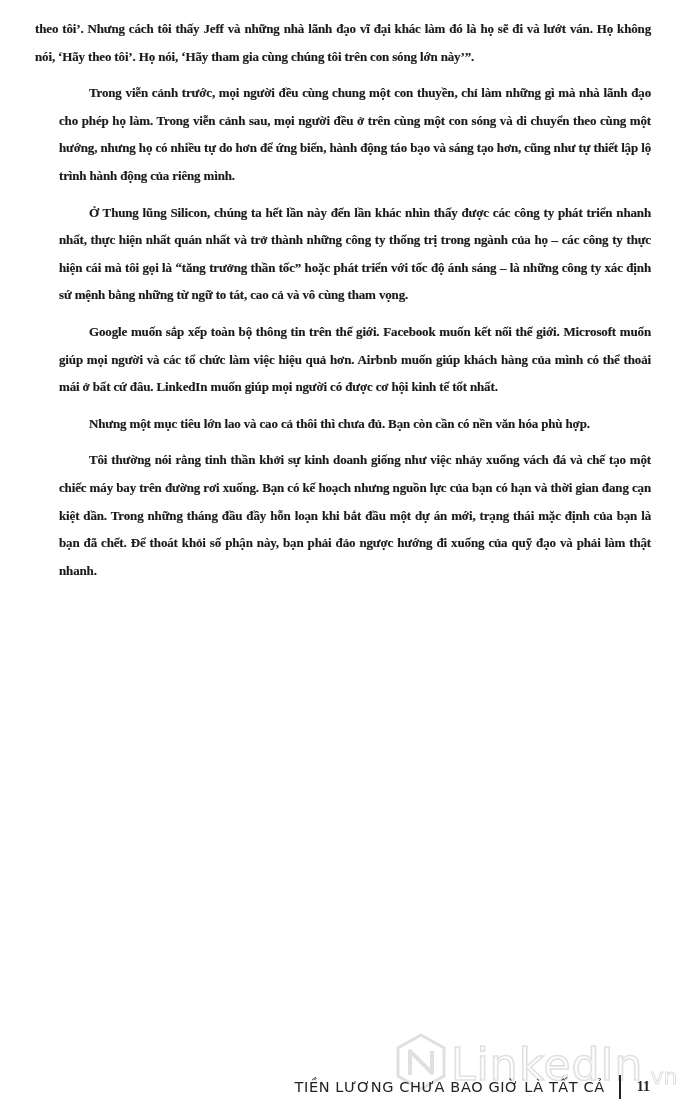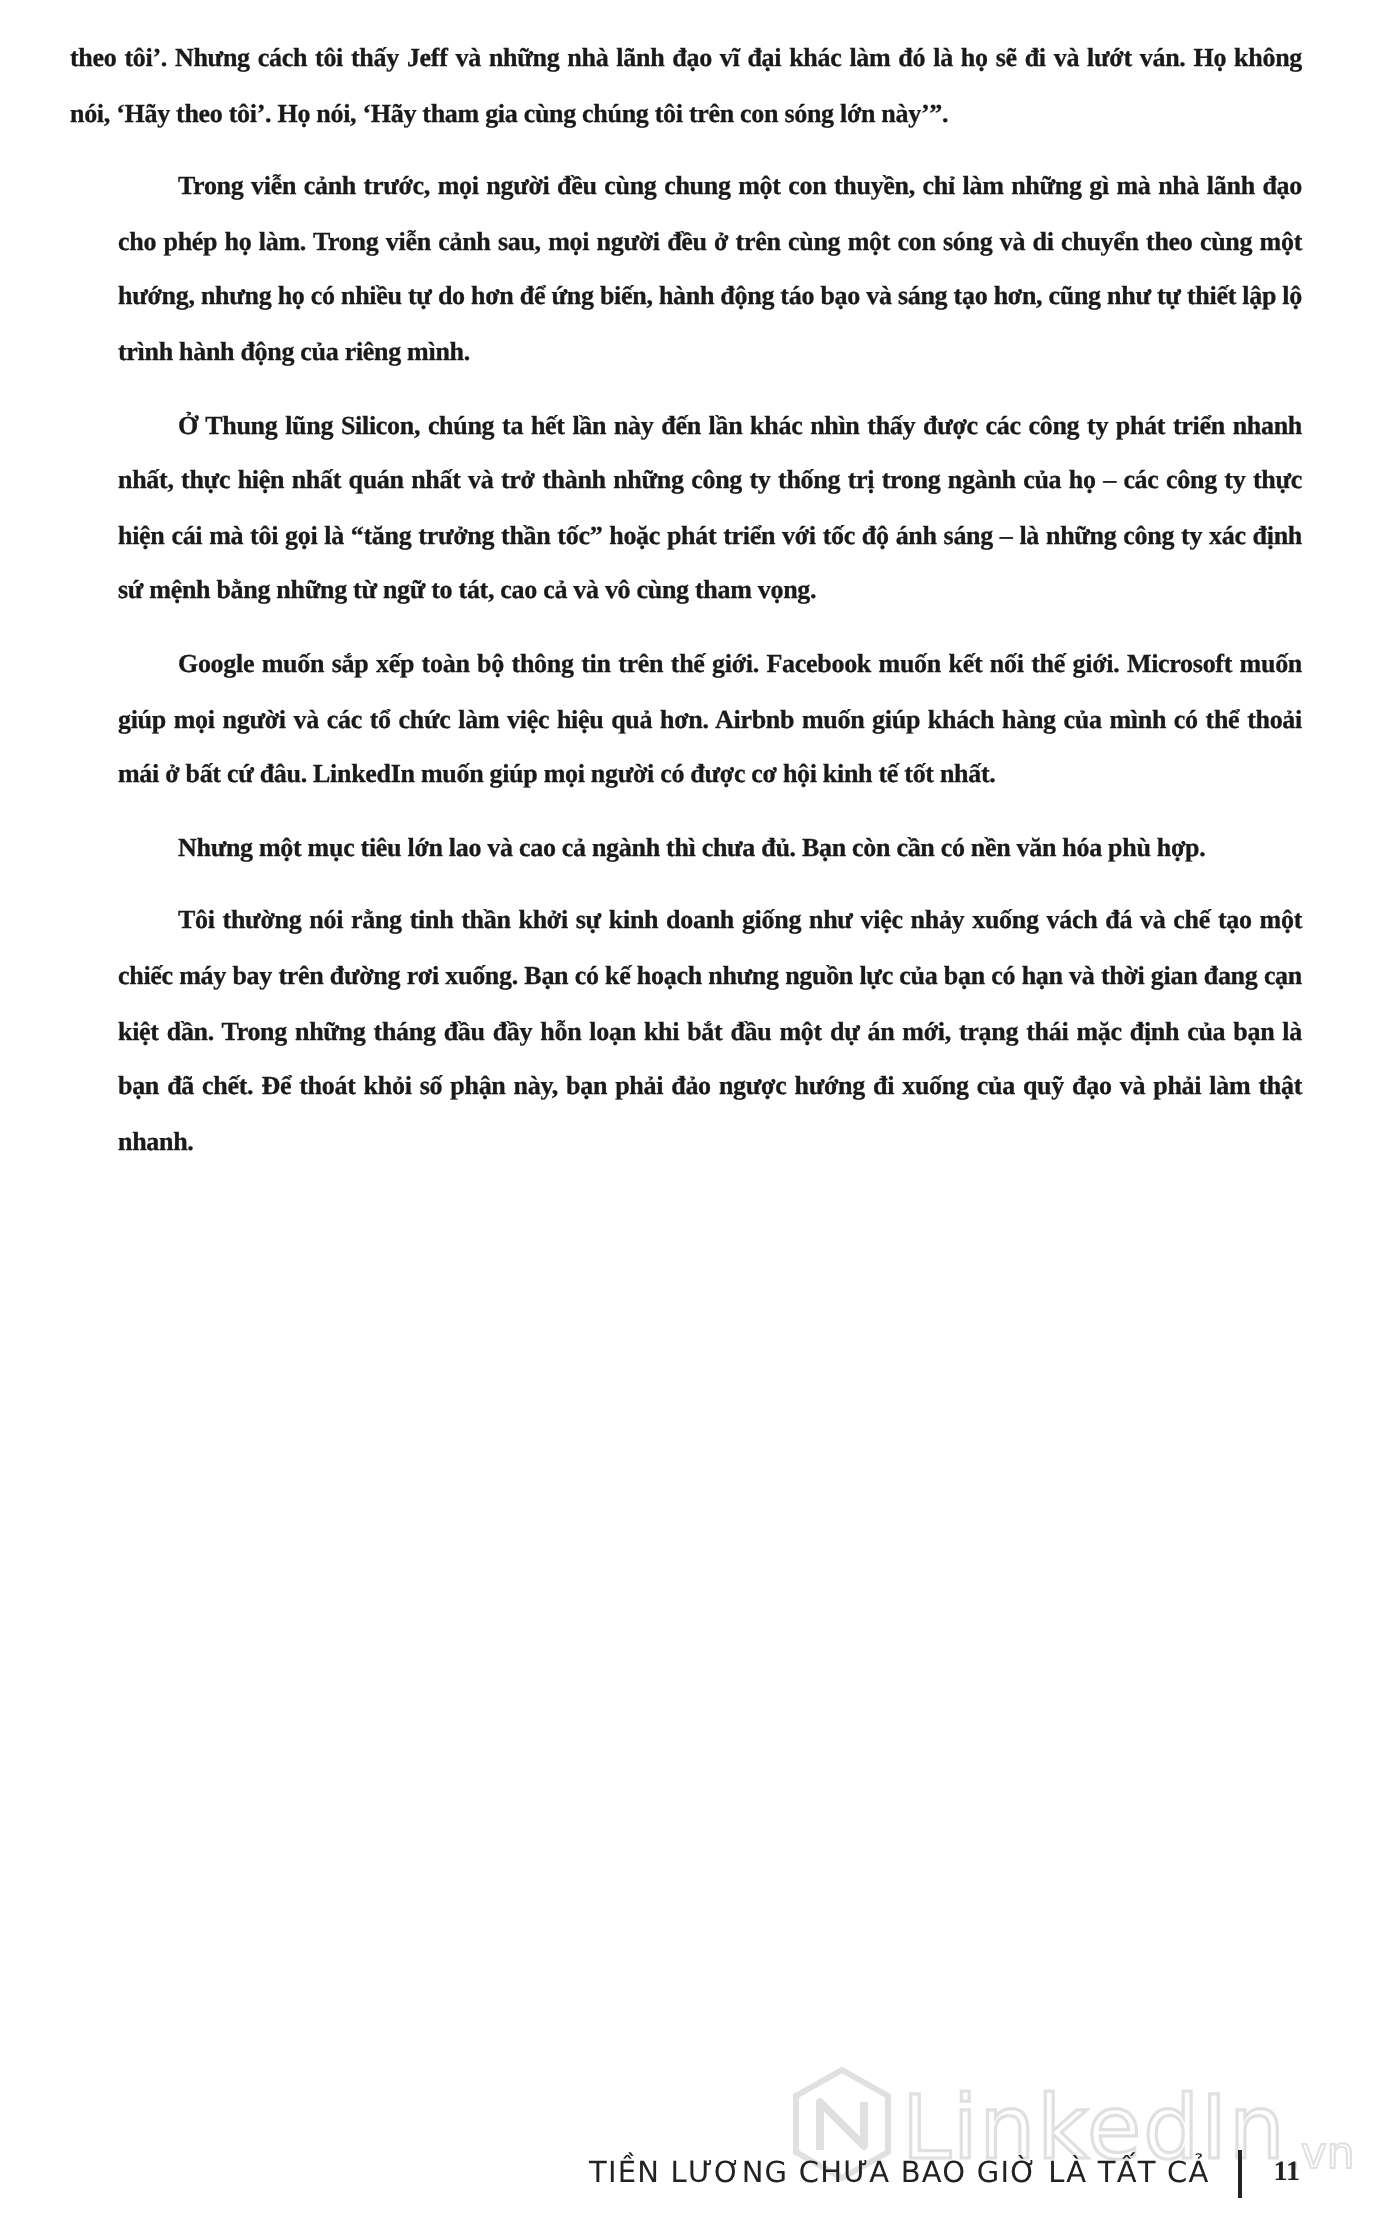--- a/index.html
+++ b/index.html
@@ -34,21 +34,21 @@
   }
 </style>
 </head>
 <body>
 
 <div class="page">
   <p>theo tôi’. Nhưng cách tôi thấy Jeff và những nhà lãnh đạo vĩ đại khác làm đó là họ sẽ đi và lướt ván. Họ không nói, ‘Hãy theo tôi’. Họ nói, ‘Hãy tham gia cùng chúng tôi trên con sóng lớn này’”.</p>
   <p class="indent">Trong viễn cảnh trước, mọi người đều cùng chung một con thuyền, chỉ làm những gì mà nhà lãnh đạo cho phép họ làm. Trong viễn cảnh sau, mọi người đều ở trên cùng một con sóng và di chuyển theo cùng một hướng, nhưng họ có nhiều tự do hơn để ứng biến, hành động táo bạo và sáng tạo hơn, cũng như tự thiết lập lộ trình hành động của riêng mình.</p>
   <p class="indent">Ở Thung lũng Silicon, chúng ta hết lần này đến lần khác nhìn thấy được các công ty phát triển nhanh nhất, thực hiện nhất quán nhất và trở thành những công ty thống trị trong ngành của họ – các công ty thực hiện cái mà tôi gọi là “tăng trưởng thần tốc” hoặc phát triển với tốc độ ánh sáng – là những công ty xác định sứ mệnh bằng những từ ngữ to tát, cao cả và vô cùng tham vọng.</p>
   <p class="indent">Google muốn sắp xếp toàn bộ thông tin trên thế giới. Facebook muốn kết nối thế giới. Microsoft muốn giúp mọi người và các tổ chức làm việc hiệu quả hơn. Airbnb muốn giúp khách hàng của mình có thể thoải mái ở bất cứ đâu. LinkedIn muốn giúp mọi người có được cơ hội kinh tế tốt nhất.</p>
-  <p class="indent">Nhưng một mục tiêu lớn lao và cao cả ngành thì chưa đủ. Bạn còn cần có nền văn hóa phù hợp.</p>
+  <p class="indent">Nhưng một mục tiêu lớn lao và cao cả thôi thì chưa đủ. Bạn còn cần có nền văn hóa phù hợp.</p>
   <p class="indent">Tôi thường nói rằng tinh thần khởi sự kinh doanh giống như việc nhảy xuống vách đá và chế tạo một chiếc máy bay trên đường rơi xuống. Bạn có kế hoạch nhưng nguồn lực của bạn có hạn và thời gian đang cạn kiệt dần. Trong những tháng đầu đầy hỗn loạn khi bắt đầu một dự án mới, trạng thái mặc định của bạn là bạn đã chết. Để thoát khỏi số phận này, bạn phải đảo ngược hướng đi xuống của quỹ đạo và phải làm thật nhanh.</p>
 </div>
 
 <div class="watermark">
   <span>
     <svg width="52" height="58" viewBox="0 0 52 58">
       <polygon points="26,2 49,15 49,43 26,56 3,43 3,15" fill="none" stroke="#c8c8c8" stroke-width="3"></polygon>
       <path d="M15,42 L15,18 L37,40 L37,18" fill="none" stroke="#c8c8c8" stroke-width="4" stroke-linejoin="round"></path>
     </svg>
   </span>

